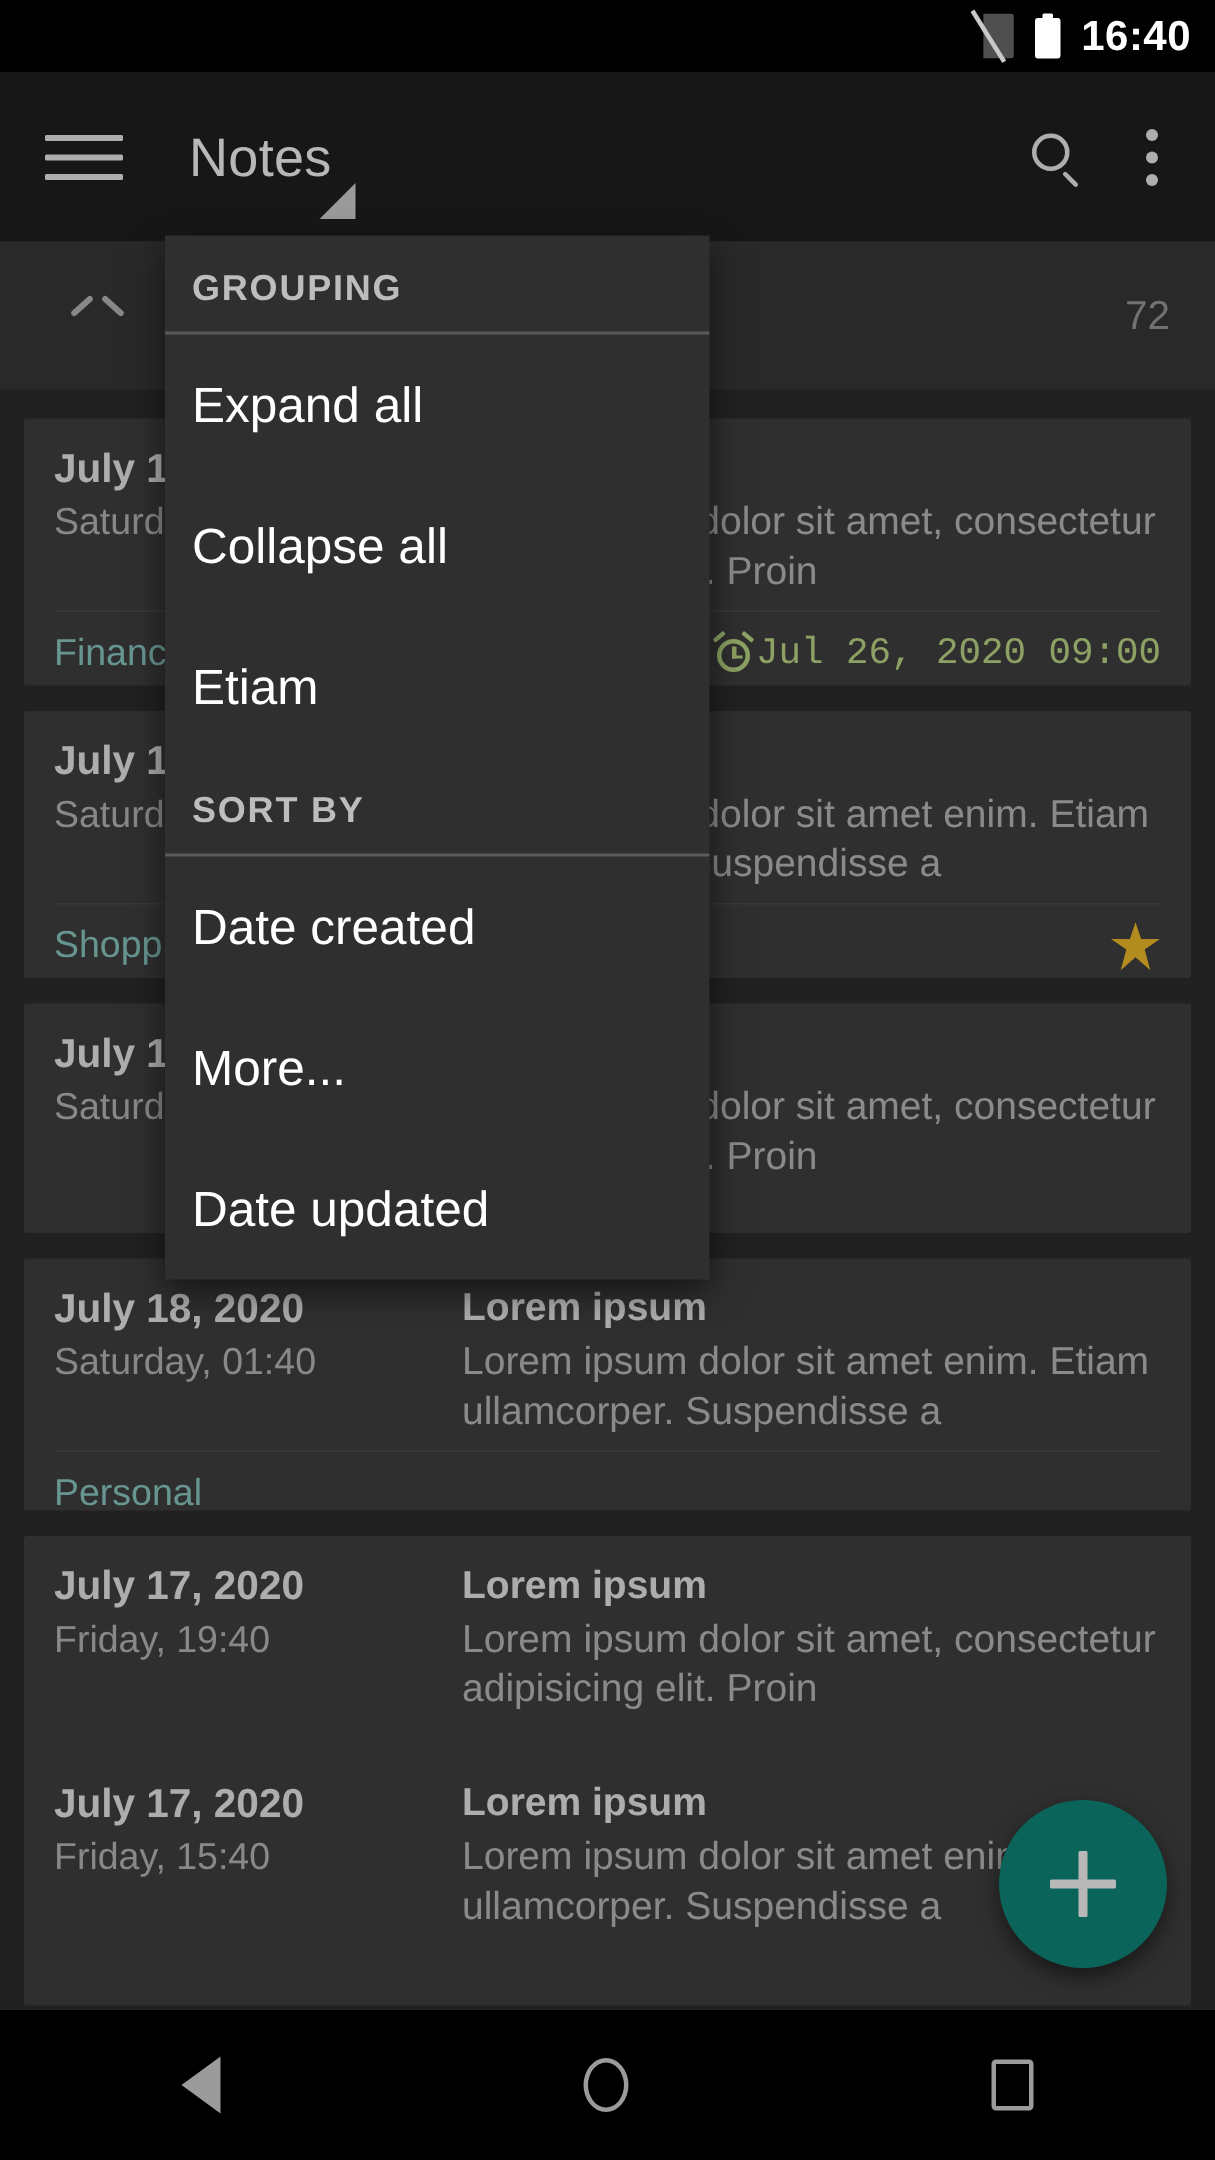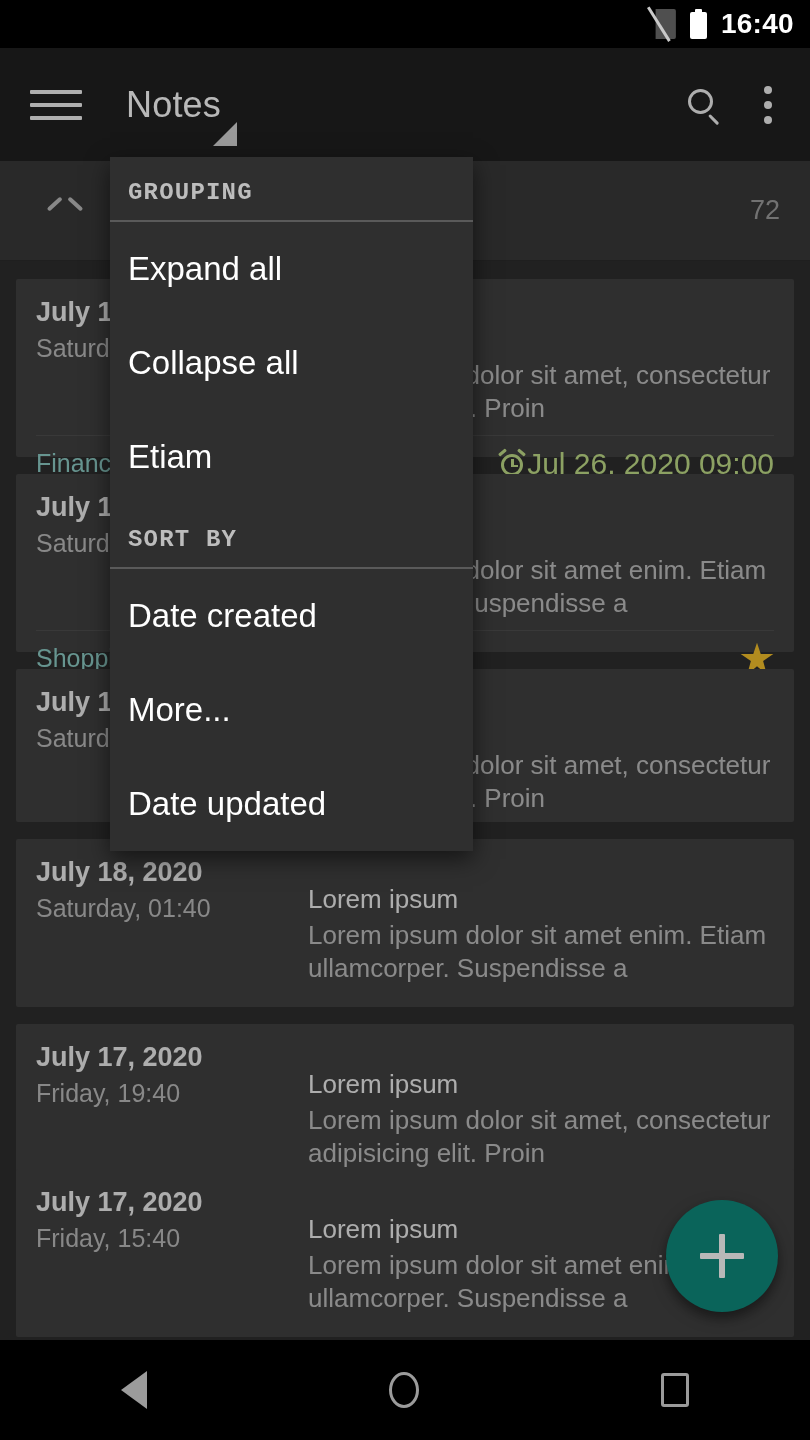--- a/index.html
+++ b/index.html
@@ -83,29 +83,29 @@
   .list { position: absolute; top: 261px; left: 0; width: 810px; height: 1079px; background: #2e2e2e; }
   .note-card {
     position: absolute; left: 16px; width: 778px;
     background: #424242; border-radius: 2px;
   }
   .note-top { display: flex; padding: 16px 20px 10px 20px; }
   .note-left { width: 272px; flex: 0 0 272px; }
   .note-date { color: #f0f0f0; font-size: 27px; font-weight: 700; line-height: 1.28; }
   .note-weekday { color: #bdbdbd; font-size: 25px; line-height: 1.3; margin-top: 2px; }
   .note-right { flex: 1; min-width: 0; }
-  .note-title { color: #f0f0f0; font-size: 26px; font-weight: 400; line-height: 1.3; margin-top: 28px; }
+  .note-title { color: #f0f0f0; font-size: 26px; font-weight: 700; line-height: 1.3; }
   .note-body { color: #c0c0c0; font-size: 26px; line-height: 1.28; margin-top: 2px; }
   .note-foot {
     border-top: 1px solid #4f4f4f; margin: 0 20px; height: 56px;
     display: flex; align-items: center;
   }
   .note-tag { color: #8fcfc8; font-size: 25px; }
   .foot-right { margin-left: auto; display: flex; align-items: center; gap: 12px; }
-  .reminder { display: flex; align-items: center; gap: 2px; color: #c3e08a; font-size: 30px; }
+  .reminder { display: flex; align-items: center; gap: 2px; color: #c3e08a; font-size: 25px; font-family: Liberation Mono, monospace; }
   .icon-alarm { position: relative; width: 26px; height: 26px; flex: 0 0 26px; }
   .icon-alarm .face {
     position: absolute; left: 2px; top: 3px; width: 22px; height: 22px;
     border: 3px solid #c3e08a; border-radius: 50%;
   }
   .icon-alarm .hand-v { position: absolute; left: 12px; top: 8px; width: 2.6px; height: 8px; background: #c3e08a; }
   .icon-alarm .hand-h { position: absolute; left: 12px; top: 14px; width: 7px; height: 2.6px; background: #c3e08a; }
   .icon-alarm .bellL { position: absolute; left: -1px; top: 0px; width: 9px; height: 3px; background: #c3e08a; transform: rotate(-40deg); border-radius: 1px; }
   .icon-alarm .bellR { position: absolute; right: -1px; top: 0px; width: 9px; height: 3px; background: #c3e08a; transform: rotate(40deg); border-radius: 1px; }
   .icon-star {
@@ -126,21 +126,20 @@
   
   .scrim { position: absolute; top: 48px; left: 0; width: 810px; height: 1292px; background: rgba(0,0,0,.28); z-index: 40; }
   .menu {
     position: absolute; left: 110px; top: 157px; width: 363px;
     background: #2f2f2f; z-index: 50;
     box-shadow: 0 8px 22px rgba(0,0,0,.55);
   }
   .menu-section-label {
     color: #bdbdbd; font-size: 24px; font-weight: 700; letter-spacing: 1.2px;
     padding: 22px 34px 14px 18px;
-    font-family: Liberation Mono, monospace;
   }
   .menu-divider { height: 2px; background: #5a5a5a; margin: 0 0 0 0; }
   .menu-item {
     color: #fff; font-size: 33px; font-weight: 400;
     padding: 0 18px; height: 94px; display: flex; align-items: center;
   }
 
   
   .navbar {
     position: absolute; bottom: 0; left: 0; width: 810px; height: 100px;
@@ -258,20 +257,24 @@
         <div class="note-top">
           <div class="note-left">
             <div class="note-date">July 18, 2020</div>
             <div class="note-weekday">Saturday, 01:40</div>
           </div>
           <div class="note-right">
             <div class="note-title">Lorem ipsum</div>
             <div class="note-body">Lorem ipsum dolor sit amet enim. Etiam ullamcorper. Suspendisse a</div>
           </div>
         </div>
+        <div class="note-foot">
+          <div class="note-tag">Personal</div>
+          <div class="foot-right"></div>
+        </div>
       </div>
       <div class="note-card" style="top: 763px; height: 153px;">
         <div class="note-top">
           <div class="note-left">
             <div class="note-date">July 17, 2020</div>
             <div class="note-weekday">Friday, 19:40</div>
           </div>
           <div class="note-right">
             <div class="note-title">Lorem ipsum</div>
             <div class="note-body">Lorem ipsum dolor sit amet, consectetur adipisicing elit. Proin</div>

